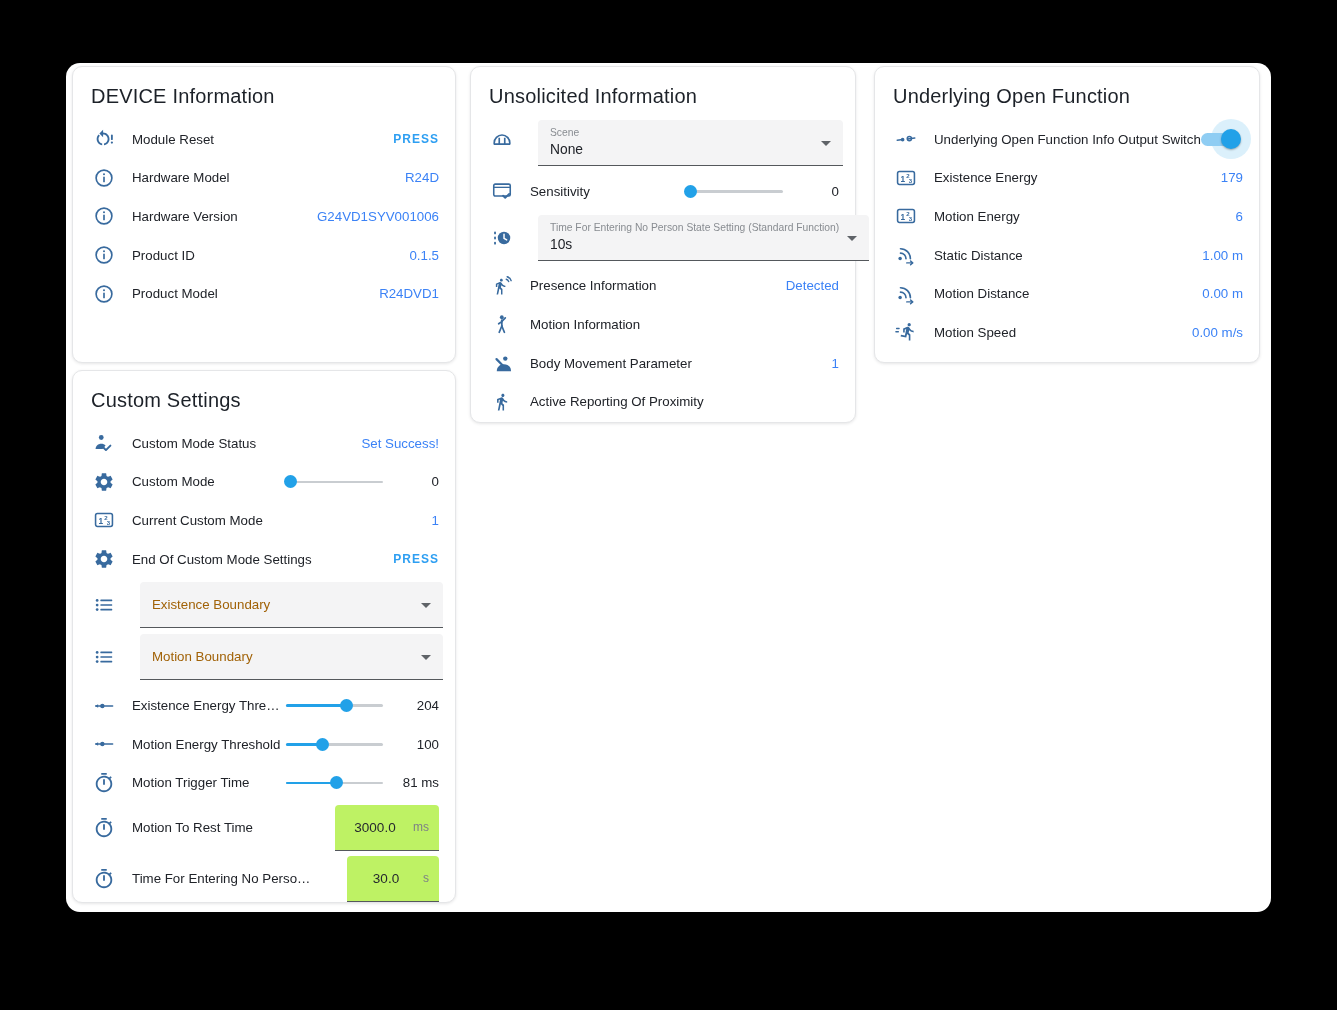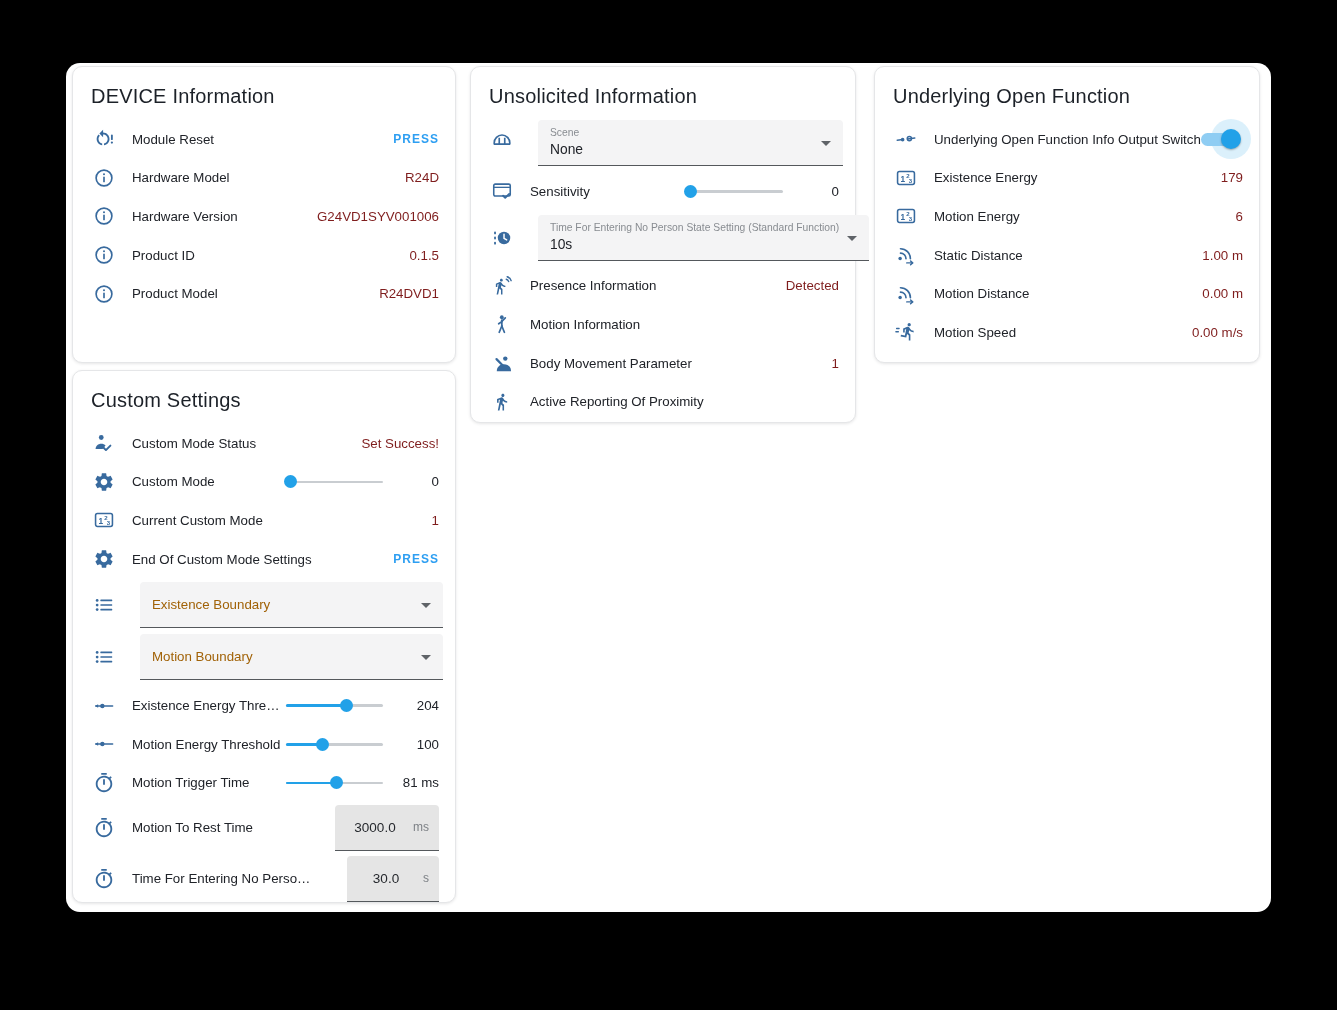--- a/index.html
+++ b/index.html
@@ -23,21 +23,21 @@
   }
   #card-device{left:72px;top:66px;width:384px;height:297px;}
   #card-unsolicited{left:470px;top:66px;width:386px;height:357px;}
   #card-underlying{left:874px;top:66px;width:386px;height:297px;}
   #card-custom{left:72px;top:370px;width:384px;height:533px;}
 
   .row{display:flex;align-items:center;height:38.6px;padding:0 4px 0 6px;justify-content:space-between;}
   .ic{width:22px;height:22px;flex:0 0 22px;margin-right:17px;display:inline-block;}
   .ic svg{width:22px;height:22px;display:block;}
   .lbl{font-size:13.3px;color:#202329;flex:1;white-space:nowrap;overflow:hidden;text-overflow:ellipsis;}
-  .val{margin-left:auto;font-size:13.3px;color:#7f1d1d;white-space:nowrap;}
+  .val{margin-left:auto;font-size:13.3px;color:#3b82f6;white-space:nowrap;}
   .press{margin-left:auto;font-size:12px;font-weight:700;color:#2E9FF2;letter-spacing:1px;cursor:pointer;}
 
   
   .slider{position:relative;width:97px;height:14px;flex:0 0 97px;cursor:pointer;}
   .slider .track{position:absolute;left:0;right:0;top:5.8px;height:2.5px;background:#c9cdd1;border-radius:2px;}
   .slider .fill{position:absolute;left:0;top:5.8px;height:2.5px;background:#22A1E8;border-radius:2px;}
   .slider .thumb{position:absolute;top:.5px;width:13px;height:13px;border-radius:50%;background:#22A1E8;}
   .sval{width:50px;text-align:right;font-size:13.3px;color:#202329;margin-left:6px;white-space:nowrap;}
 
   
@@ -57,21 +57,21 @@
 
   
   .toggle{position:relative;width:38px;height:20px;margin-left:auto;margin-right:4px;cursor:pointer;}
   .toggle .halo{position:absolute;right:-12px;top:-10px;width:40px;height:40px;border-radius:50%;background:rgba(34,161,232,.16);}
   .toggle .ttrack{position:absolute;left:0;top:3.5px;width:34px;height:13px;border-radius:7px;background:#8fcdf3;}
   .toggle .tthumb{position:absolute;right:-2px;top:0;width:20px;height:20px;border-radius:50%;background:#22A1E8;box-shadow:0 1px 2px rgba(0,0,0,.3);}
 
   
   .inrow{display:flex;align-items:center;height:51px;padding:0 4px 0 6px;}
   .inbox{
-    margin-left:auto;height:46px;background:#e5e5e5;border-bottom:1px solid #54585c;
+    margin-left:auto;height:46px;background:#bef264;border-bottom:1px solid #54585c;
     border-radius:4px 4px 0 0;display:flex;align-items:center;padding:0 10px;box-sizing:border-box;cursor:text;
   }
   .inbox .ival{flex:1;text-align:center;font-size:13.5px;color:#26292e;}
   .inbox .iunit{font-size:12px;color:#7d8186;margin-left:8px;}
   .inbox.w1{width:104px;}
   .inbox.w2{width:92px;}
 </style>
 </head>
 <body>
 

